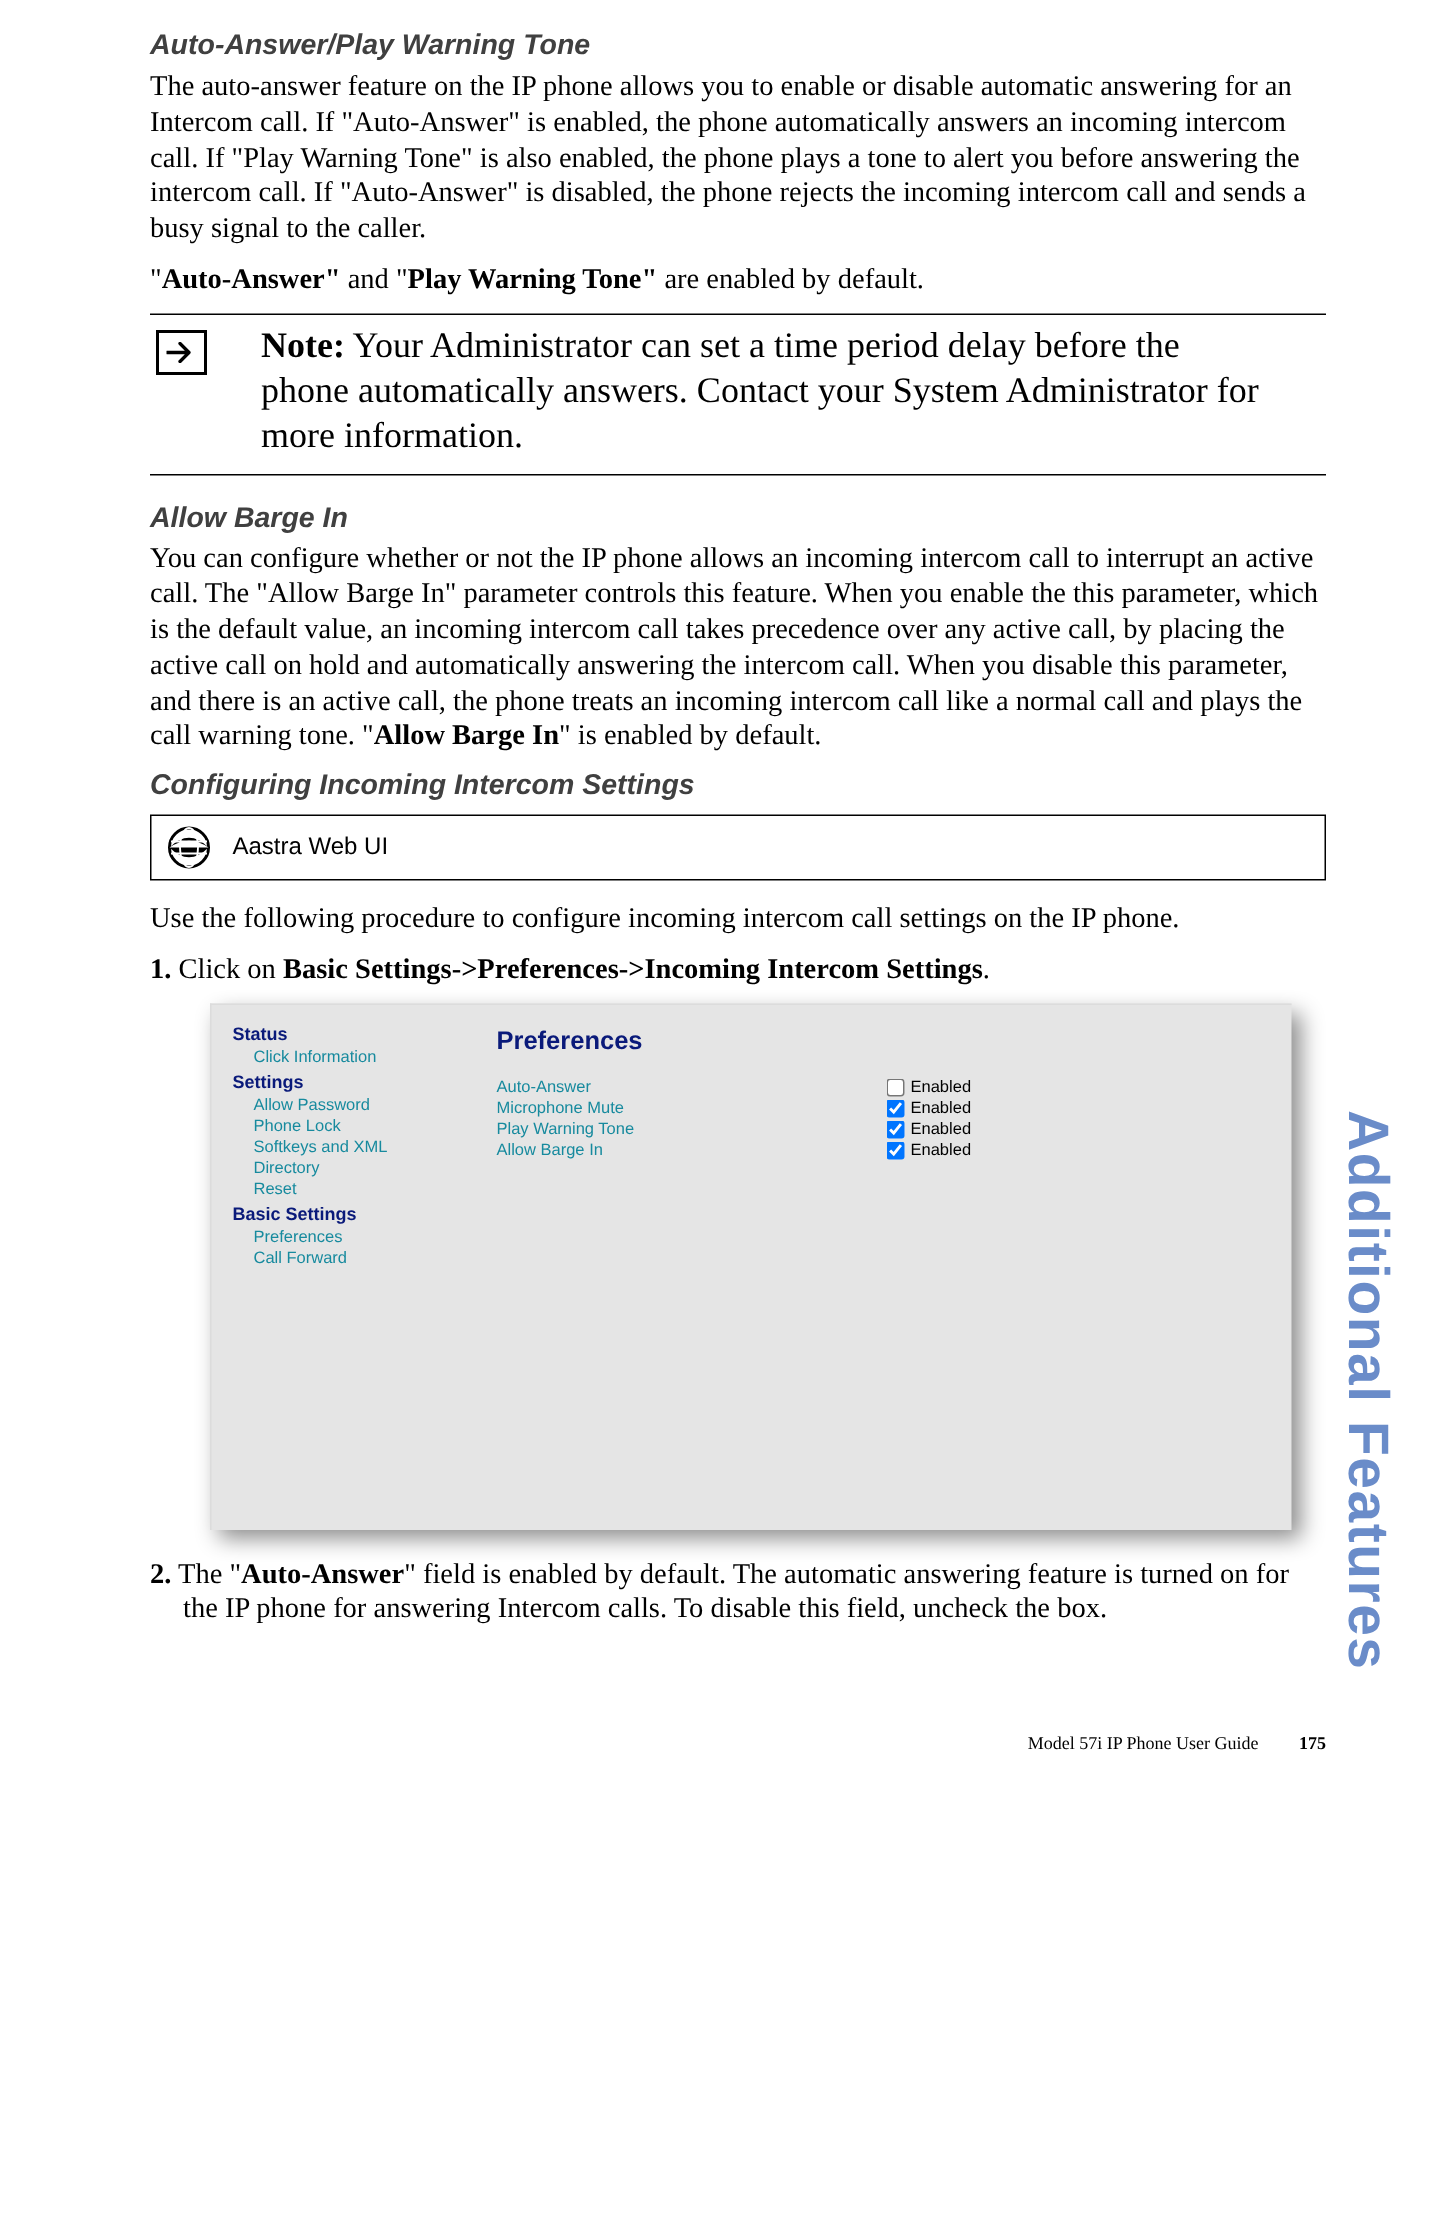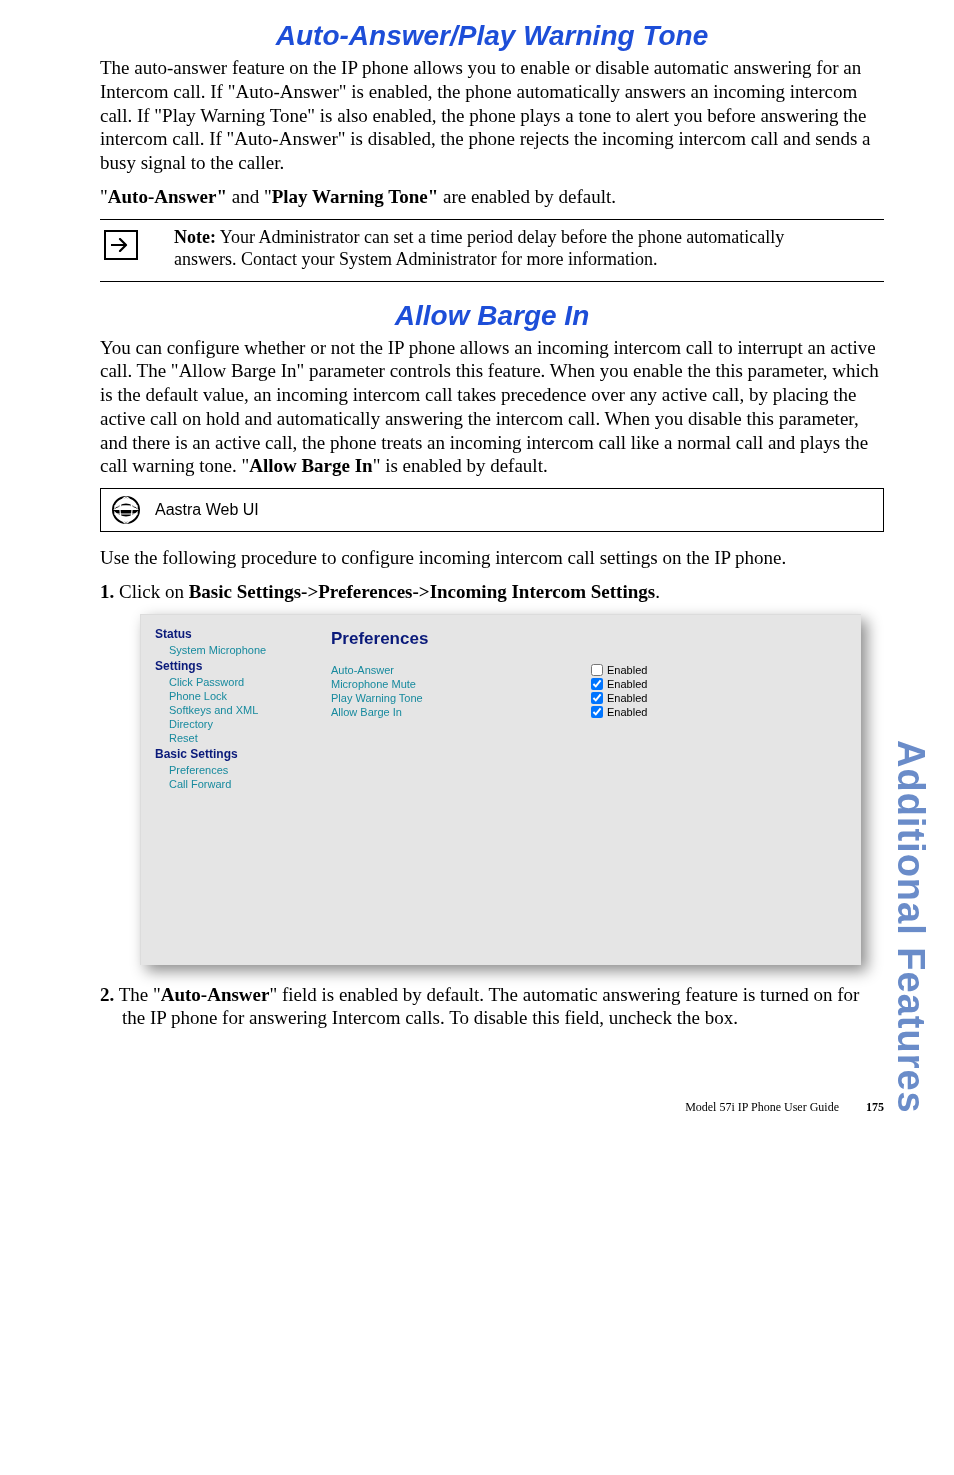--- a/index.html
+++ b/index.html
@@ -10,24 +10,23 @@
     color: #000;
     width: 954px;
   }
   .page {
     padding: 20px 70px 30px 100px;
   }
   .section-title {
     font-family: Arial, Helvetica, sans-serif;
     font-style: italic;
     font-weight: bold;
-    font-size: 28px;
-    color: #1d4ed8;
+    font-size: 19px;
+    color: #404040;
     margin: 0 0 4px 0;
-    text-align: center;
   }
   .body-text {
     font-size: 19px;
     line-height: 1.25;
     margin: 0 0 10px 0;
   }
   .body-text .bold {
     font-weight: bold;
   }
   .note-block {
@@ -45,21 +44,21 @@
   .note-icon {
     width: 34px;
     height: 30px;
     border: 2px solid #000;
     display: flex;
     align-items: center;
     justify-content: center;
     box-sizing: border-box;
   }
   .note-text {
-    font-size: 18px;
+    font-size: 24px;
     line-height: 1.25;
     padding-right: 40px;
   }
   .note-text .label {
     font-weight: bold;
   }
   .webui-box {
     border: 1.5px solid #000;
     padding: 6px 10px;
     margin: 8px 0 14px 0;
@@ -196,20 +195,21 @@
     <div class="note-text">
       <span class="label">Note:</span><span> Your Administrator can set a time period delay before the phone automatically answers. Contact your System Administrator for more information.</span>
     </div>
   </div>
 
   <div class="section-title">Allow Barge In</div>
   <p class="body-text">
     <span>You can configure whether or not the IP phone allows an incoming intercom call to interrupt an active call. The "Allow Barge In" parameter controls this feature. When you enable the this parameter, which is the default value, an incoming intercom call takes precedence over any active call, by placing the active call on hold and automatically answering the intercom call. When you disable this parameter, and there is an active call, the phone treats an incoming intercom call like a normal call and plays the call warning tone. "</span><span class="bold">Allow Barge In</span><span>" is enabled by default.</span>
   </p>
 
+  <div class="section-title">Configuring Incoming Intercom Settings</div>
 
   <div class="webui-box">
     <span class="globe-icon">
       <svg width="30" height="30" viewBox="0 0 30 30">
         <circle cx="15" cy="15" r="13" fill="none" stroke="#000" stroke-width="2"></circle>
         <path d="M2 15 Q15 2 28 15 Q15 28 2 15" fill="#000"></path>
         <path d="M2 15 Q15 6 28 15" fill="#fff"></path>
         <ellipse cx="15" cy="15" rx="6" ry="13" fill="none" stroke="#fff" stroke-width="1.2"></ellipse>
         <path d="M3 11 L27 11 M3 19 L27 19" stroke="#fff" stroke-width="1.2"></path>
       </svg>
@@ -220,23 +220,23 @@
   <p class="body-text">Use the following procedure to configure incoming intercom call settings on the IP phone.</p>
 
   <p class="numbered">
     <span class="num">1.</span> <span>Click on </span><span class="bold">Basic Settings-&gt;Preferences-&gt;Incoming Intercom Settings</span><span>.</span>
   </p>
 
   <div class="screenshot-wrap">
     <div class="screenshot">
       <div class="ss-nav">
         <div class="nav-header">Status</div>
-        <div class="nav-item">System Microphone</div>
+        <div class="nav-item">Click Information</div>
         <div class="nav-header">Settings</div>
-        <div class="nav-item">Click Password</div>
+        <div class="nav-item">Allow Password</div>
         <div class="nav-item">Phone Lock</div>
         <div class="nav-item">Softkeys and XML</div>
         <div class="nav-item">Directory</div>
         <div class="nav-item">Reset</div>
         <div class="nav-header">Basic Settings</div>
         <div class="nav-item">Preferences</div>
         <div class="nav-item">Call Forward</div>
       </div>
       <div class="ss-main">
         <div class="pref-title">Preferences</div>

